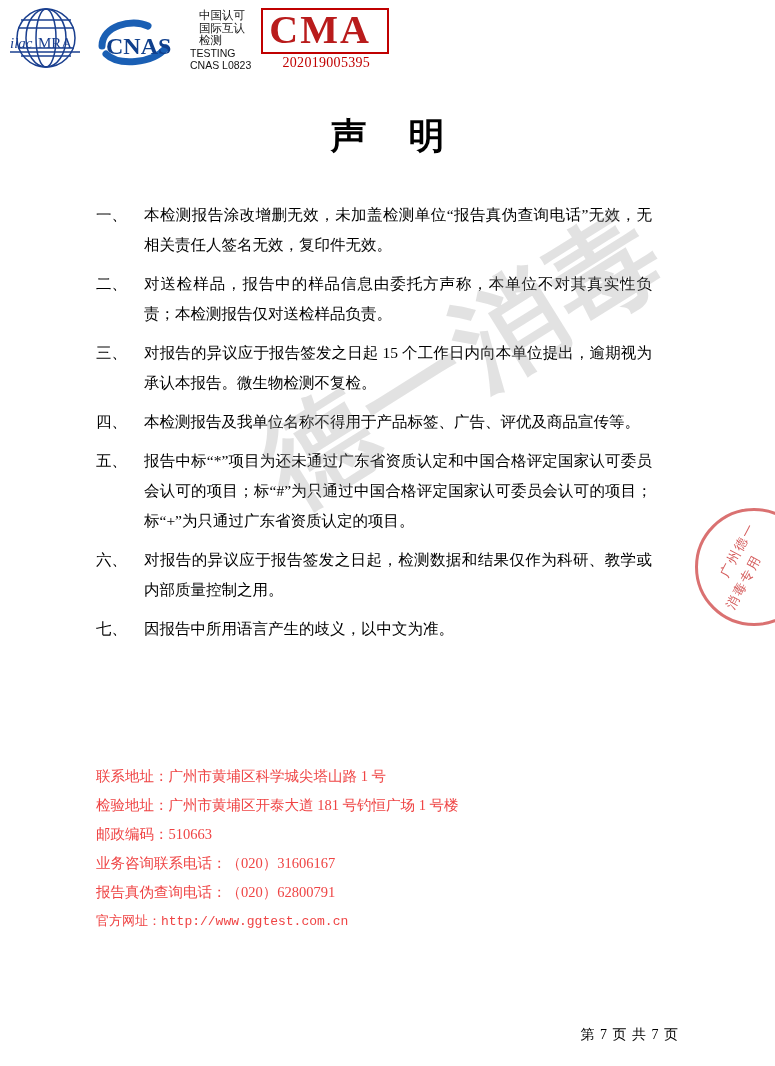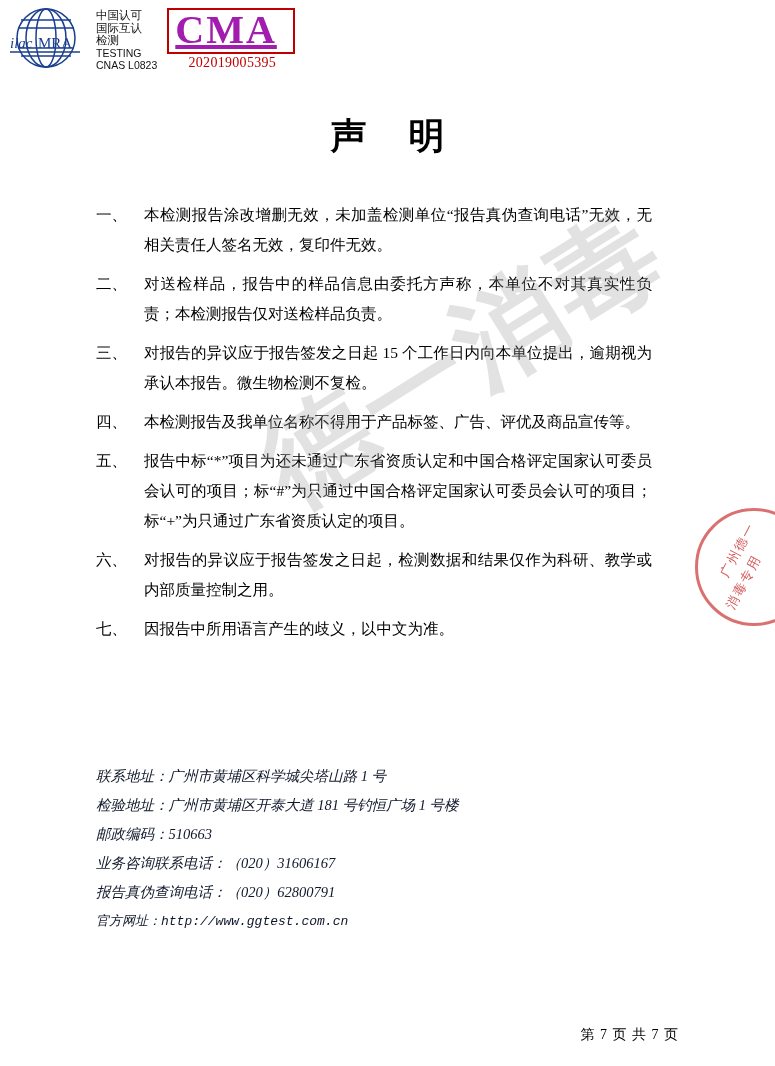--- a/index.html
+++ b/index.html
@@ -47,21 +47,21 @@
 
   .cnas-text-block {
     font-family: "Liberation Serif", serif;
     font-size: 11px;
     line-height: 12.5px;
     color: #111;
     margin-right: 10px;
     margin-top: 3px;
     white-space: nowrap;
   }
-  .cnas-text-block .zh { font-size: 11.5px; letter-spacing: 0px; }
+  .cnas-text-block .zh { font-size: 11.5px; letter-spacing: 0px; margin-left: 9px; }
   .cnas-text-block .en { font-size: 10.5px; font-family: Liberation Sans, sans-serif;}
 
   .cma-logo {
     width: 130px;
     margin-top: 2px;
     position: relative;
   }
   .cma-logo .cma-box {
     border: 2px solid #c00000;
     height: 46px;
@@ -69,24 +69,23 @@
     box-sizing: border-box;
     position: relative;
   }
   .cma-logo .cma-letters {
     position: absolute;
     top: -2px;
     left: 6px;
     font-family: "Liberation Serif", serif;
     font-size: 40px;
     font-weight: bold;
-    color: #a21caf;
+    color: #b91c1c;
     letter-spacing: 2px;
     line-height: 44px;
-    text-decoration: underline;
   }
   .cma-logo .cma-number {
     text-align: center;
     font-family: "Liberation Serif", serif;
     font-size: 14px;
     font-weight: normal;
     color: #c00000;
     letter-spacing: 0.3px;
     margin-top: 1px;
   }
@@ -135,22 +134,21 @@
   
   .contact {
     position: absolute;
     top: 762px;
     left: 96px;
     width: 560px;
   }
   .contact-line {
     font-size: 14.5px;
     line-height: 29px;
-    color: #0f172a;
-    font-style: italic;
+    color: #ef4444;
   }
   .contact-line.url {
     font-family: "Liberation Mono", monospace;
     font-size: 13px;
   }
 
   
   .watermark-text {
     position: absolute;
     left: 235px;
@@ -222,20 +220,27 @@
         <path d="M10 42 H66"></path>
         <path d="M13 14 H63"></path>
         <path d="M13 50 H63"></path>
       </g>
       <text x="2" y="42" font-family="Liberation Serif, serif" font-size="15" fill="#1a3f8f" font-style="italic">ilac</text>
       <text x="30" y="42" font-family="Liberation Serif, serif" font-size="15" fill="#1a3f8f">MRA</text>
       <path d="M2 46 H72" stroke="#1a3f8f" stroke-width="1.5"></path>
     </svg>
   </div>
 
+  <div class="cnas-logo">
+    <svg width="88" height="56" viewBox="0 0 88 56">
+      <path d="M6 32 C6 12, 36 4, 52 12" stroke="#1a5fb4" stroke-width="7" fill="none" stroke-linecap="round"></path>
+      <path d="M10 40 C22 52, 56 50, 70 34" stroke="#1a5fb4" stroke-width="7" fill="none" stroke-linecap="round"></path>
+      <text x="10" y="40" font-family="Liberation Serif, serif" font-size="24" font-weight="bold" fill="#0f3f8c">CNAS</text>
+    </svg>
+  </div>
 
   <div class="cnas-text-block">
     <div class="zh">中国认可</div>
     <div class="zh">国际互认</div>
     <div class="zh">检测</div>
     <div class="en">TESTING</div>
     <div class="en">CNAS L0823</div>
   </div>
 
   <div class="cma-logo">

